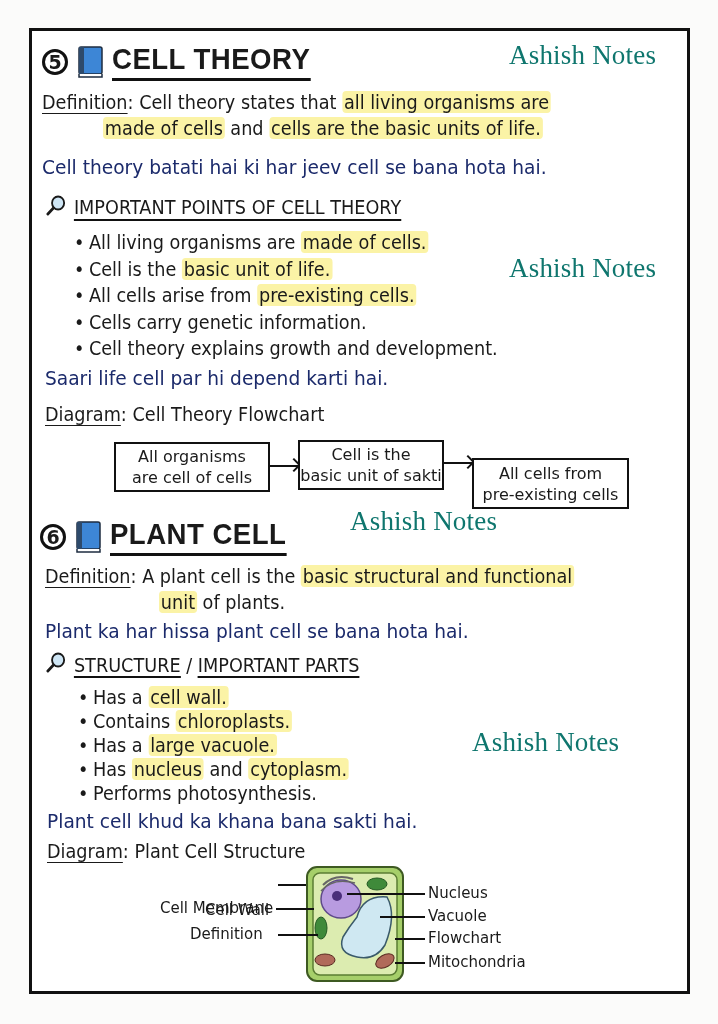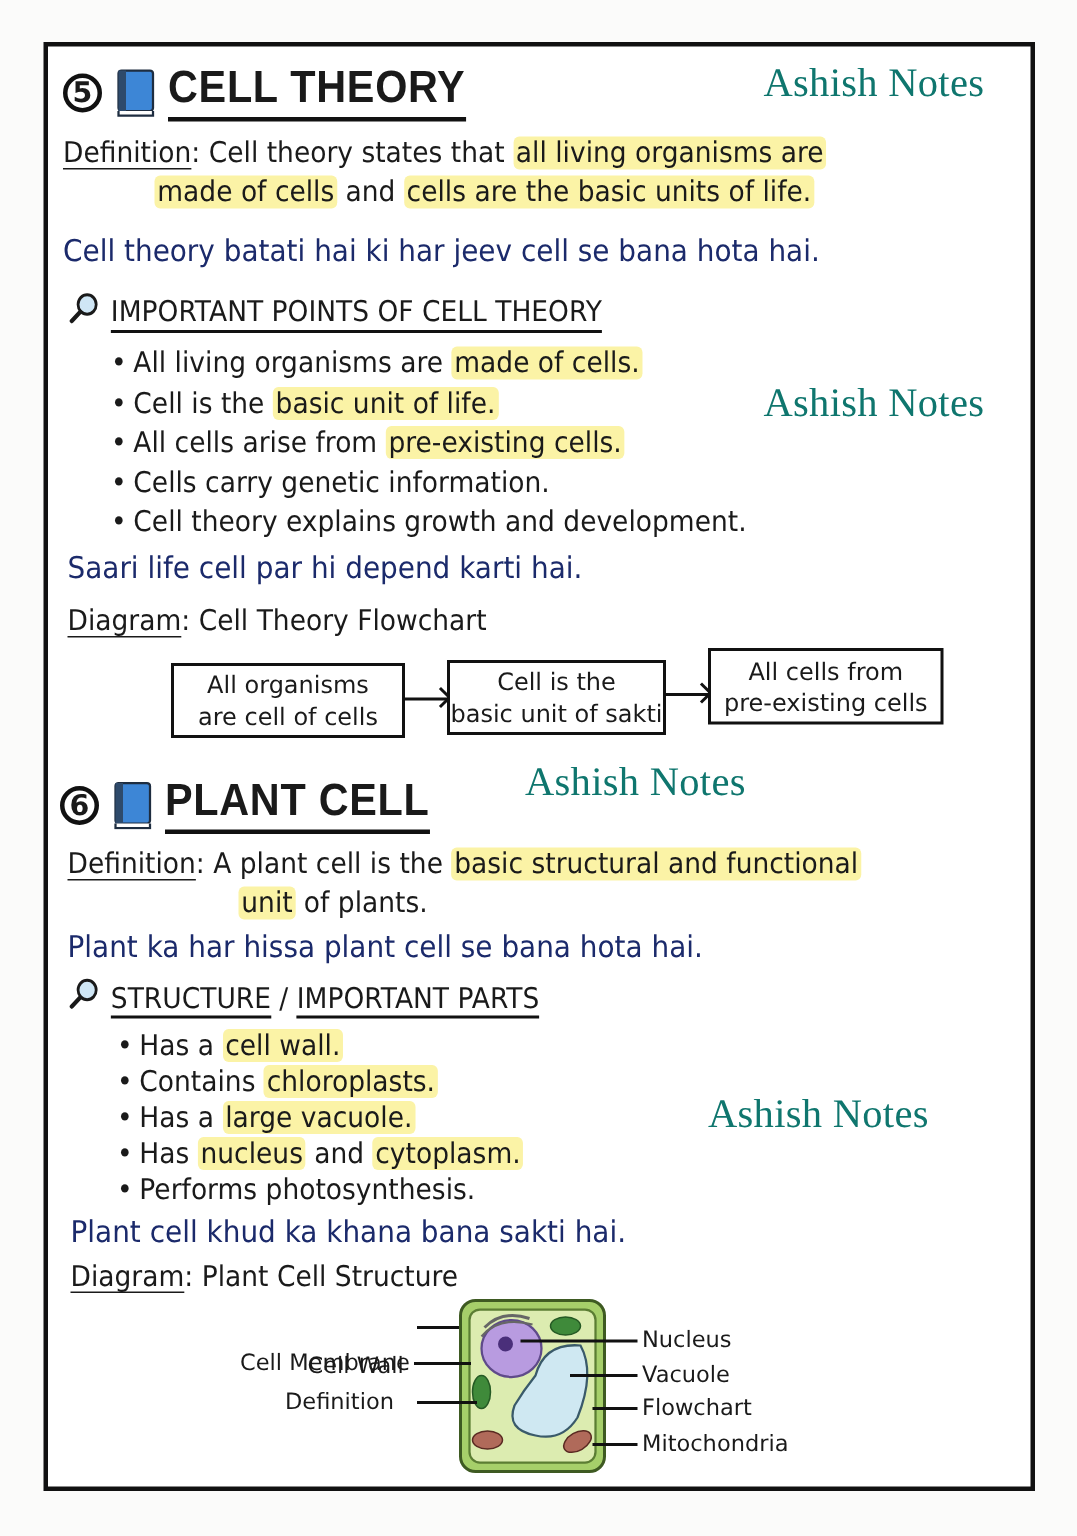--- a/index.html
+++ b/index.html
@@ -86,21 +86,21 @@
 </div>
 
 <div class="fbox" style="left:114px;top:442px;width:156px;height:50px;">
   <div><span>All organisms</span><br><span>are cell of cells</span></div>
 </div>
 <div class="arrow" style="left:270px;top:465px;width:28px;"></div>
 <div class="fbox" style="left:298px;top:440px;width:146px;height:50px;">
   <div><span>Cell is the</span><br><span>basic unit of sakti</span></div>
 </div>
 <div class="arrow" style="left:444px;top:462px;width:28px;"></div>
-<div class="fbox" style="left:472px;top:432px;width:157px;height:51px;">
+<div class="fbox" style="left:472px;top:458px;width:157px;height:51px;">
   <div><span>All cells from</span><br><span>pre-existing cells</span></div>
 </div>
 
 <div class="sec-title" style="left:40px;top:517px;">
   <div class="num">6</div>
   <div class="book">
     <svg width="28" height="32" viewBox="0 0 28 32">
       <rect x="3" y="1" width="23" height="27" rx="2" fill="#3d86d6" stroke="#1e2d40" stroke-width="1.5"></rect>
       <rect x="3" y="1" width="5" height="27" fill="#2e4a6b"></rect>
       <path d="M3 28 L3 31 L26 31 L26 28" fill="#fff" stroke="#1e2d40" stroke-width="1.5"></path>

